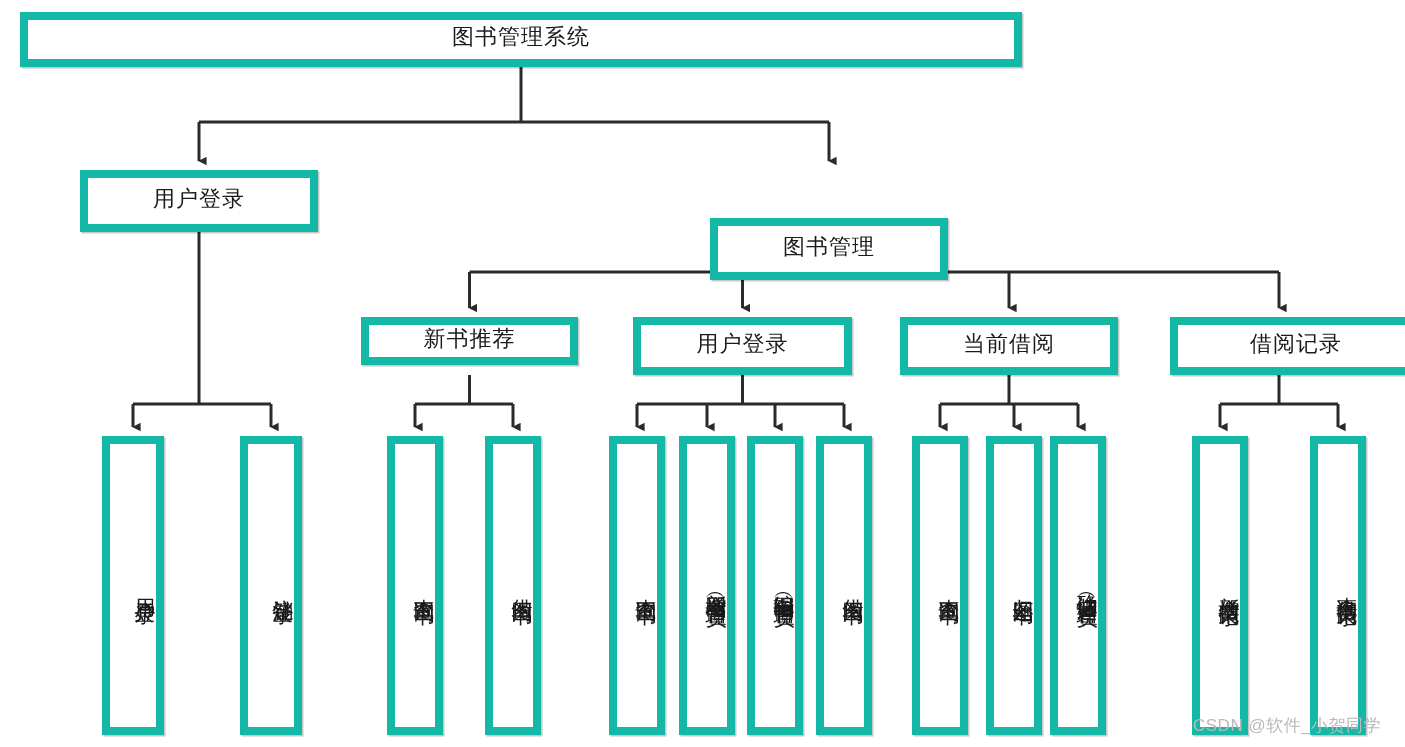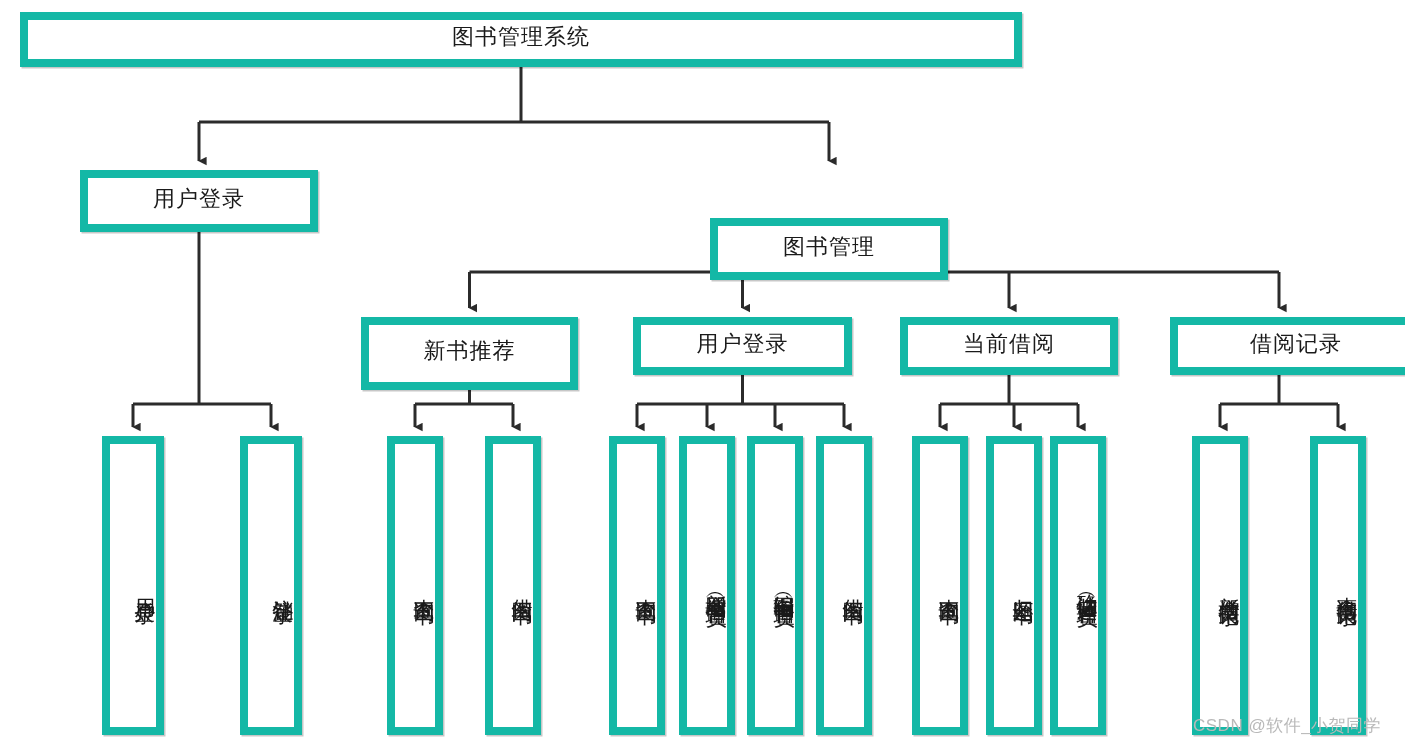--- a/index.html
+++ b/index.html
@@ -118,21 +118,21 @@
   <div id="nodes-layer">
       <div class="node horiz" style="left: 20px; top: 12px; width: 1002px; height: 55px;">
         <span class="nlabel">图书管理系统</span>
       </div>
       <div class="node horiz" style="left: 80px; top: 170px; width: 238px; height: 62px;">
         <span class="nlabel">用户登录</span>
       </div>
       <div class="node horiz" style="left: 710px; top: 170px; width: 238px; height: 62px; margin-top: 48px;">
         <span class="nlabel">图书管理</span>
       </div>
-      <div class="node horiz" style="left: 361px; top: 317px; width: 217px; height: 73px;">
+      <div class="node horiz" style="left: 361px; top: 317px; width: 217px; height: 48px;">
         <span class="nlabel">新书推荐</span>
       </div>
       <div class="node horiz" style="left: 633px; top: 317px; width: 219px; height: 58px;">
         <span class="nlabel">用户登录</span>
       </div>
       <div class="node horiz" style="left: 900px; top: 317px; width: 218px; height: 58px;">
         <span class="nlabel">当前借阅</span>
       </div>
       <div class="node horiz" style="left: 1170px; top: 317px; width: 252px; height: 58px;">
         <span class="nlabel">借阅记录</span>

